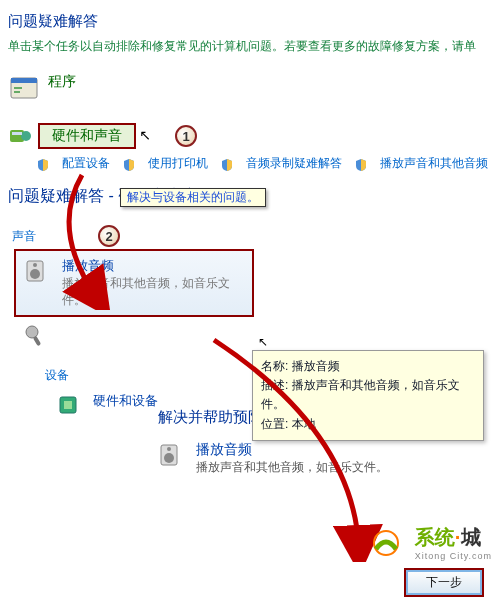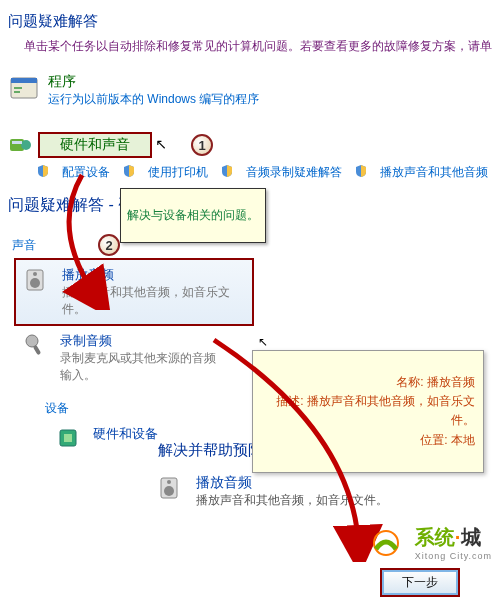--- a/index.html
+++ b/index.html
@@ -1,48 +1,48 @@
 <!DOCTYPE html>
 <html><head>
 <meta charset="utf-8">
 <style>
 * { margin: 0; padding: 0; box-sizing: border-box; }
 body { font-family: "Microsoft YaHei", Tahoma, sans-serif; font-size: 12px; background: #fff; width: 500px; height: 609px; position: relative; overflow: hidden; }
 .header { padding: 12px 8px 8px 8px; }
 .header h1 { font-size: 15px; color: #003399; font-weight: normal; margin-bottom: 6px; }
-.header p { font-size: 12px; color: #701a75; line-height: 1.5; text-align: right; }
+.header p { font-size: 12px; color: #15803d; line-height: 1.5; }
 .section1 { padding: 10px 8px 0 8px; }
-.program-row { display: flex; align-items: flex-start; gap: 8px; margin-bottom: 24px; }
+.program-row { display: flex; align-items: flex-start; gap: 8px; margin-bottom: 18px; }
 .prog-icon { width: 32px; height: 32px; display: flex; align-items: center; justify-content: center; }
 .prog-body { }
 .link-green { color: #006600; font-size: 14px; }
 .sub-blue { color: #0066cc; font-size: 12px; }
 .hw-row { display: flex; align-items: center; gap: 6px; }
 .hw-icon { width: 24px; height: 24px; }
-.hw-label { background: #E6F2D8; border: 2px solid #8B0000; padding: 2px 20px; color: #006600; font-size: 14px; display: inline-block; }
+.hw-label { background: #E6F2D8; border: 2px solid #8B0000; padding: 2px 12px; color: #006600; font-size: 14px; display: inline-block; }
 .cursor-arrow { font-size: 14px; color: #000; }
 .circle-badge { display: inline-flex; align-items: center; justify-content: center; width: 22px; height: 22px; border: 2px solid #8B2020; border-radius: 50%; background: radial-gradient(circle at 35% 35%, #fff, #e8cfa8); color: #333; font-weight: bold; font-size: 13px; }
-.sublinks { display: flex; gap: 12px; margin-top: 6px; margin-left: 28px; flex-wrap: wrap; align-items: flex-start; }
+.sublinks { display: flex; gap: 12px; margin-top: 6px; margin-left: 28px; flex-wrap: wrap; align-items: flex-end; }
 .mini-icon { width: 14px; height: 14px; display: inline-flex; align-items: center; justify-content: center; }
-.tooltip { position: absolute; left: 120px; top: 188px; background: #FFFFE1; border: 1px solid #333; padding: 18px 6px; font-size: 12px; color: #15803d; box-shadow: 2px 2px 3px rgba(0,0,0,.3); }
+.tooltip { position: absolute; left: 120px; top: 188px; background: #FFFFE1; border: 1px solid #333; padding: 0 6px; font-size: 12px; color: #1d4ed8; box-shadow: 2px 2px 3px rgba(0,0,0,.3); }
 .section2 { padding: 14px 8px 0 8px; }
 .section2-title { font-size: 16px; color: #003399; font-weight: normal; margin-bottom: 18px; }
 .cat-label { color: #0066cc; font-size: 12px; margin: 6px 0 2px 4px; }
 .item-list { margin-left: 6px; }
 .item-row { display: flex; align-items: flex-start; gap: 10px; padding: 6px 8px; width: 220px; }
 .item-row.sel { border: 2px solid #8B0000; background: linear-gradient(#F2F7FC, #E4EEF8); width: 240px; }
 .item-icon { width: 28px; height: 28px; }
 .item-body { }
 .item-title { color: #0645AD; font-size: 13px; }
 .item-desc { color: #777; font-size: 12px; }
-.info-box { position: absolute; left: 252px; top: 350px; background: #FFFFE1; border: 1px solid #999; padding: 22px 8px; font-size: 12px; color: #c2410c; width: 232px; line-height: 1.6; box-shadow: 2px 2px 4px rgba(0,0,0,.25); text-align: right; }
+.info-box { position: absolute; left: 252px; top: 350px; background: #FFFFE1; border: 1px solid #999; padding: 6px 8px; font-size: 12px; color: #0f172a; width: 232px; line-height: 1.6; box-shadow: 2px 2px 4px rgba(0,0,0,.25); }
 .devices { margin-top: 10px; margin-left: 33px; }
 .solve-title { font-size: 15px; color: #003399; font-weight: normal; margin-left: 150px; margin-top: -18px; }
 .bottom-item { margin-left: 150px; margin-top: 14px; display: flex; gap: 10px; align-items: flex-start; }
-.next-btn { position: absolute; right: 40px; bottom: 12px; border: 2px solid #8B0000; background: linear-gradient(#fefefe, #d8e6f2); padding: 4px 20px; font-size: 12px; color: #000; box-shadow: 0 0 0 2px #7FB5E6 inset; }
+.next-btn { position: absolute; right: 16px; bottom: 12px; border: 2px solid #8B0000; background: linear-gradient(#fefefe, #d8e6f2); padding: 4px 20px; font-size: 12px; color: #000; box-shadow: 0 0 0 2px #7FB5E6 inset; }
 .xtc-logo { position: absolute; right: 8px; bottom: 48px; display: flex; align-items: center; gap: 11px; }
 .xtc-logo .globe { width: 36px; height: 36px; }
 .xtc-text-main { font-size: 20px; font-weight: bold; }
 .xtc-text-main .sysg { color: #6FAF00; }
 .xtc-text-main .sysb { color: #333; }
 .xtc-dot { color: #FF7A00; font-weight: bold; font-size: 20px; }
 .xtc-sub { font-size: 9px; color: #888; letter-spacing: 1px; }
 
 svg.arrow { position: absolute; pointer-events: none; }
 .arrow1 { left: 42px; top: 170px; width: 80px; height: 140px; }
@@ -61,21 +61,20 @@
     <div class="prog-icon">
       <svg width="32" height="32" viewBox="0 0 32 32">
           <rect x="3" y="5" width="26" height="20" rx="2" fill="#ECE9D8" stroke="#888"></rect>
           <rect x="3" y="5" width="26" height="5" fill="#3C78C8"></rect>
           <rect x="6" y="14" width="8" height="2" fill="#6a6"></rect>
           <rect x="6" y="18" width="6" height="2" fill="#6a6"></rect>
         </svg>
     </div>
     <div class="prog-body">
       <div class="link-green">程序</div>
-      <div class="sub-blue">运行为以前版本的 Windows 编写的程序</div>
     </div>
   </div>
 
   <div class="hw-row">
     <div class="hw-icon">
       <svg width="24" height="24" viewBox="0 0 24 24">
           <rect x="2" y="6" width="14" height="12" rx="2" fill="#68B03A"></rect>
           <circle cx="18" cy="12" r="5" fill="#4A8"></circle>
           <rect x="4" y="8" width="10" height="3" fill="#cde"></rect>
         </svg>
@@ -153,24 +152,20 @@
       </div>
     </div>
     <span style="position:absolute;left:258px;top:335px;">↖</span>
 
     <div class="item-row">
       <div class="item-icon">
         <svg width="28" height="28" viewBox="0 0 28 28">
             <circle cx="10" cy="9" r="6" fill="#bbb" stroke="#777"></circle>
             <rect x="13" y="13" width="4" height="10" rx="2" fill="#777" transform="rotate(-30 15 18)"></rect>
           </svg>
-      </div>
-      <div class="item-body">
-        <div class="item-title">录制音频</div>
-        <div class="item-desc">录制麦克风或其他来源的音频输入。</div>
       </div>
     </div>
   </div>
 
   <div class="devices">
     <div class="cat-label">设备</div>
     <div class="item-list">
       <div class="item-row" style="width:130px">
         <div class="item-icon">
           <svg width="26" height="26" viewBox="0 0 26 26">

